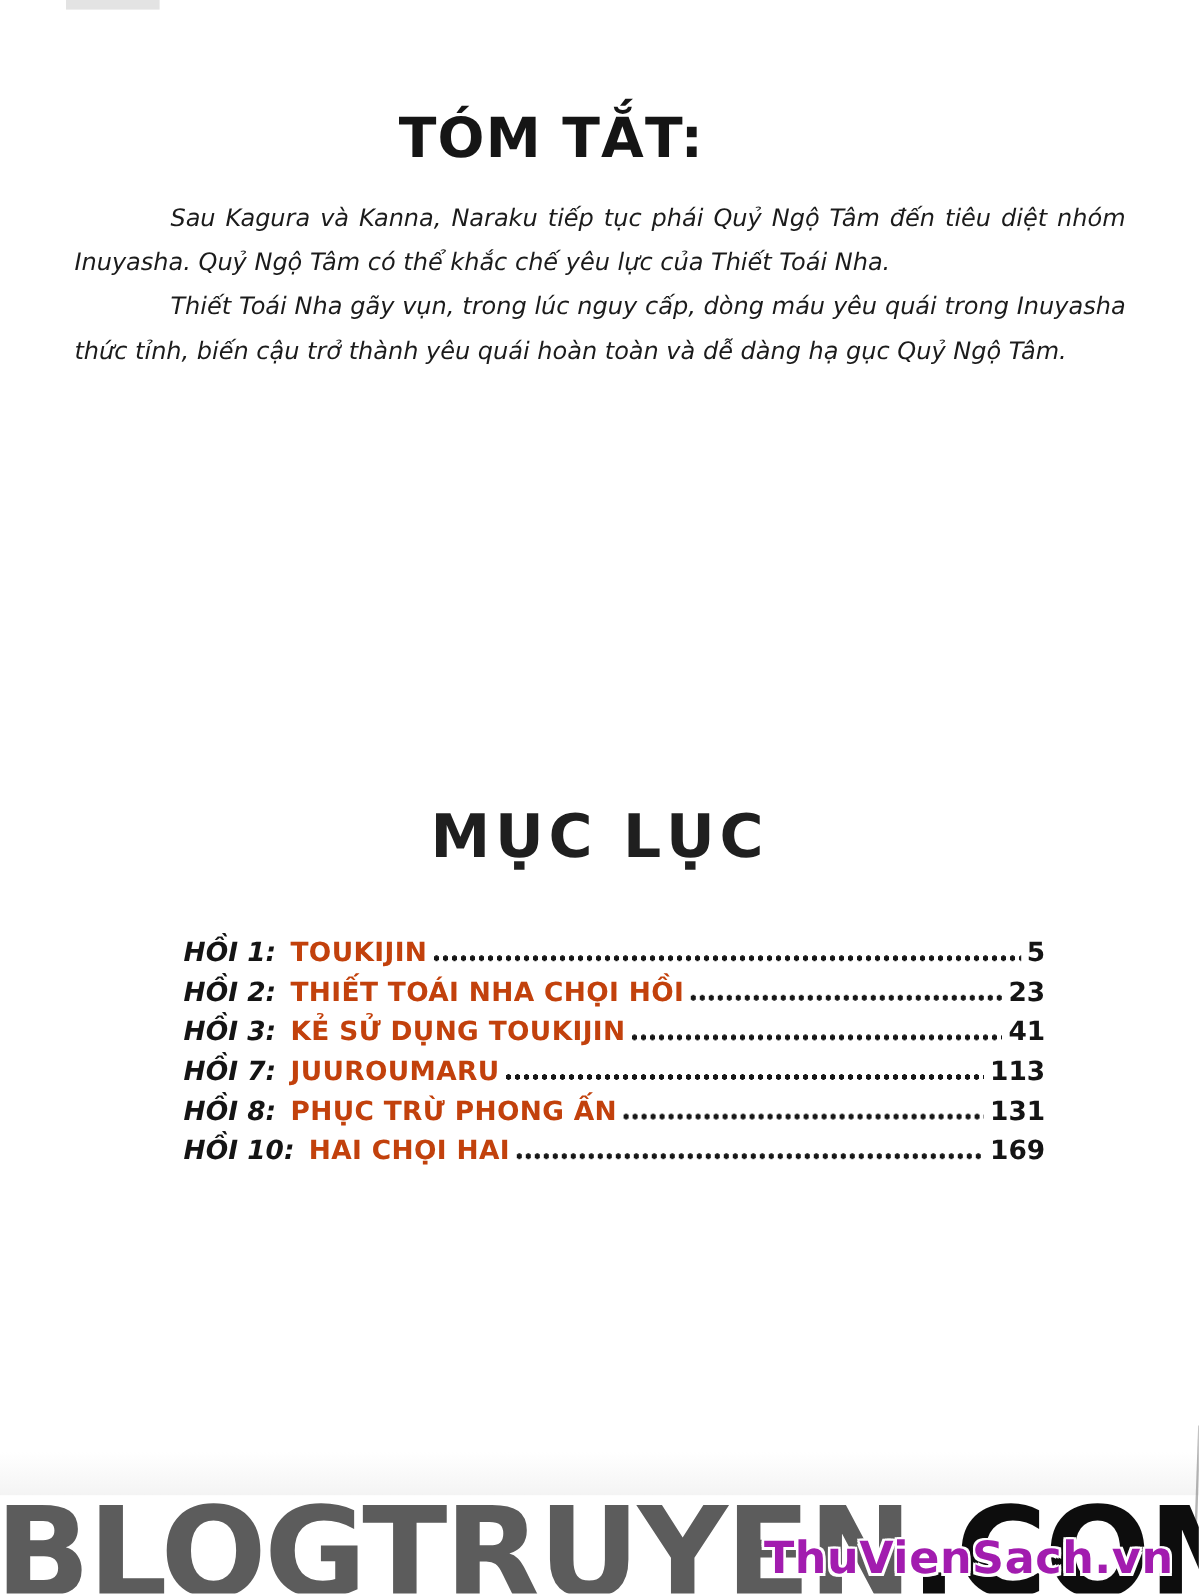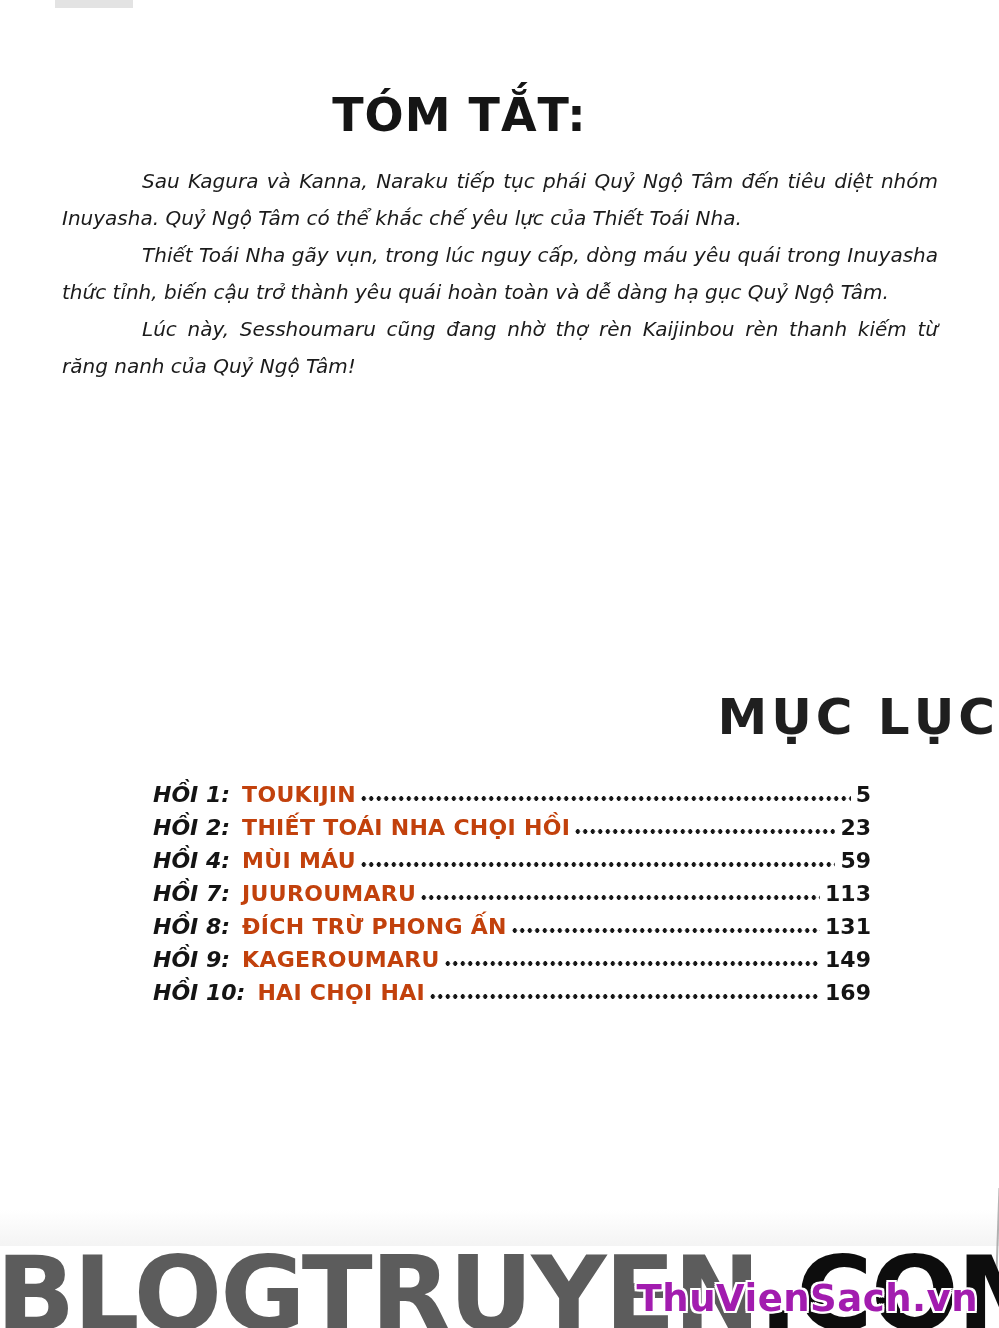--- a/index.html
+++ b/index.html
@@ -35,22 +35,22 @@
   .summary-block{
     position:absolute;top:163px;left:62px;width:876px;
     font-style:italic;
     font-size:20px;line-height:37px;
     text-align:justify;
     color:#1b1b1b;
   }
   .summary-block p{margin:0;text-indent:80px;}
   
   .toc-title{
-    position:absolute;top:688px;left:0;width:100%;
-    text-align:right;
+    position:absolute;top:668px;left:0;width:100%;
+    text-align:center;
     font-size:50px;font-weight:bold;letter-spacing:4px;
     color:#1f1f1f;
   }
   .toc-list{
     position:absolute;top:782px;left:153px;width:718px;
   }
   .toc-row{
     display:flex;align-items:flex-end;
     height:24px;margin-bottom:9px;
     font-size:22px;white-space:nowrap;
@@ -95,61 +95,54 @@
 </head>
 <body>
 
 <div class="scan-smudge-top"></div>
 
 <div class="summary-title">TÓM TẮT:</div>
 
 <div class="summary-block">
   <p>Sau Kagura và Kanna, Naraku tiếp tục phái Quỷ Ngộ Tâm đến tiêu diệt nhóm Inuyasha. Quỷ Ngộ Tâm có thể khắc chế yêu lực của Thiết Toái Nha.</p>
   <p>Thiết Toái Nha gãy vụn, trong lúc nguy cấp, dòng máu yêu quái trong Inuyasha thức tỉnh, biến cậu trở thành yêu quái hoàn toàn và dễ dàng hạ gục Quỷ Ngộ Tâm.</p>
-  <p>Lúc này, Sesshoumaru cũng đang nhờ thợ rèn Kaijinbou rèn thanh kiếm từ răng nanh của Quỷ Ngộ Tâm!</p>
 </div>
 
 <div class="toc-title">MỤC LỤC</div>
 
 <div class="toc-list">
   <div class="toc-row">
     <span class="toc-label">HỒI 1:</span>
     <span class="toc-item-title">TOUKIJIN</span>
     <span class="toc-dots"></span>
     <span class="toc-page">5</span>
   </div>
   <div class="toc-row">
     <span class="toc-label">HỒI 2:</span>
     <span class="toc-item-title">THIẾT TOÁI NHA CHỌI HỒI</span>
     <span class="toc-dots"></span>
     <span class="toc-page">23</span>
   </div>
   <div class="toc-row">
-    <span class="toc-label">HỒI 4:</span>
-    <span class="toc-item-title">MÙI MÁU</span>
+    <span class="toc-label">HỒI 3:</span>
+    <span class="toc-item-title">KẺ SỬ DỤNG TOUKIJIN</span>
     <span class="toc-dots"></span>
-    <span class="toc-page">59</span>
+    <span class="toc-page">41</span>
   </div>
   <div class="toc-row">
     <span class="toc-label">HỒI 7:</span>
     <span class="toc-item-title">JUUROUMARU</span>
     <span class="toc-dots"></span>
     <span class="toc-page">113</span>
   </div>
   <div class="toc-row">
     <span class="toc-label">HỒI 8:</span>
-    <span class="toc-item-title">ĐÍCH TRỪ PHONG ẤN</span>
+    <span class="toc-item-title">PHỤC TRỪ PHONG ẤN</span>
     <span class="toc-dots"></span>
     <span class="toc-page">131</span>
-  </div>
-  <div class="toc-row">
-    <span class="toc-label">HỒI 9:</span>
-    <span class="toc-item-title">KAGEROUMARU</span>
-    <span class="toc-dots"></span>
-    <span class="toc-page">149</span>
   </div>
   <div class="toc-row">
     <span class="toc-label">HỒI 10:</span>
     <span class="toc-item-title">HAI CHỌI HAI</span>
     <span class="toc-dots"></span>
     <span class="toc-page">169</span>
   </div>
 </div>
 
 <div class="pre-banner-shade"></div>

